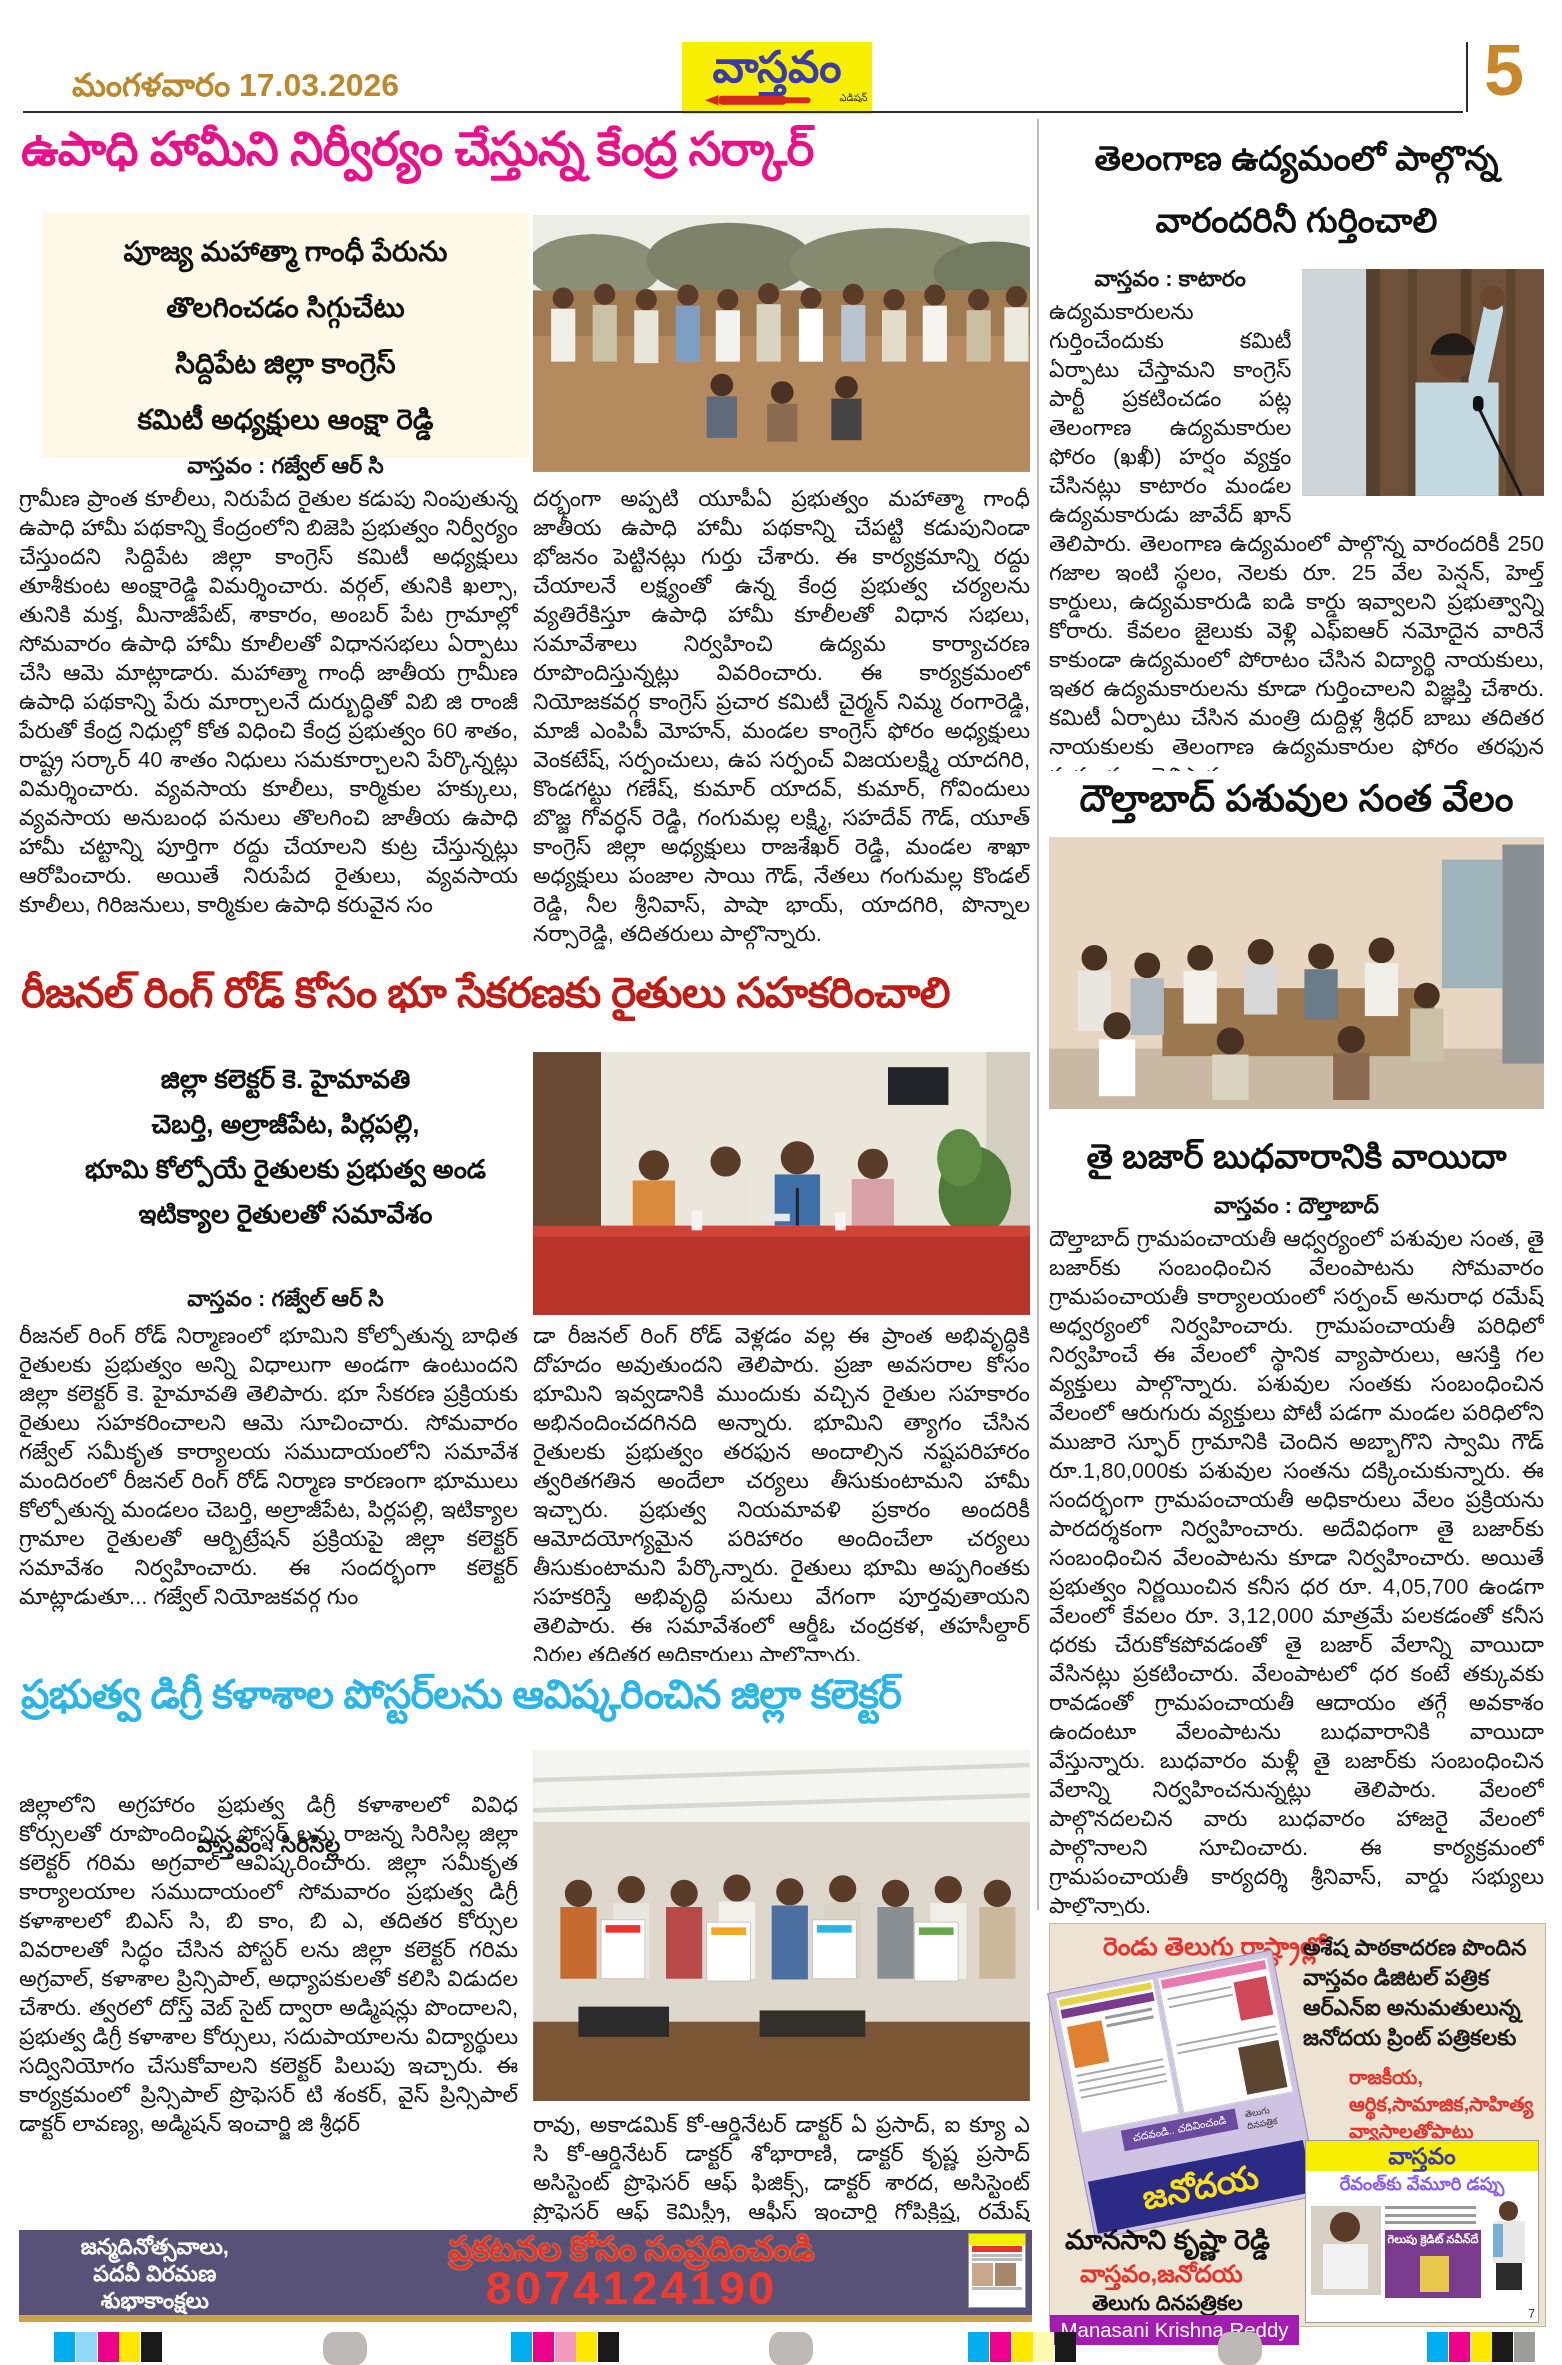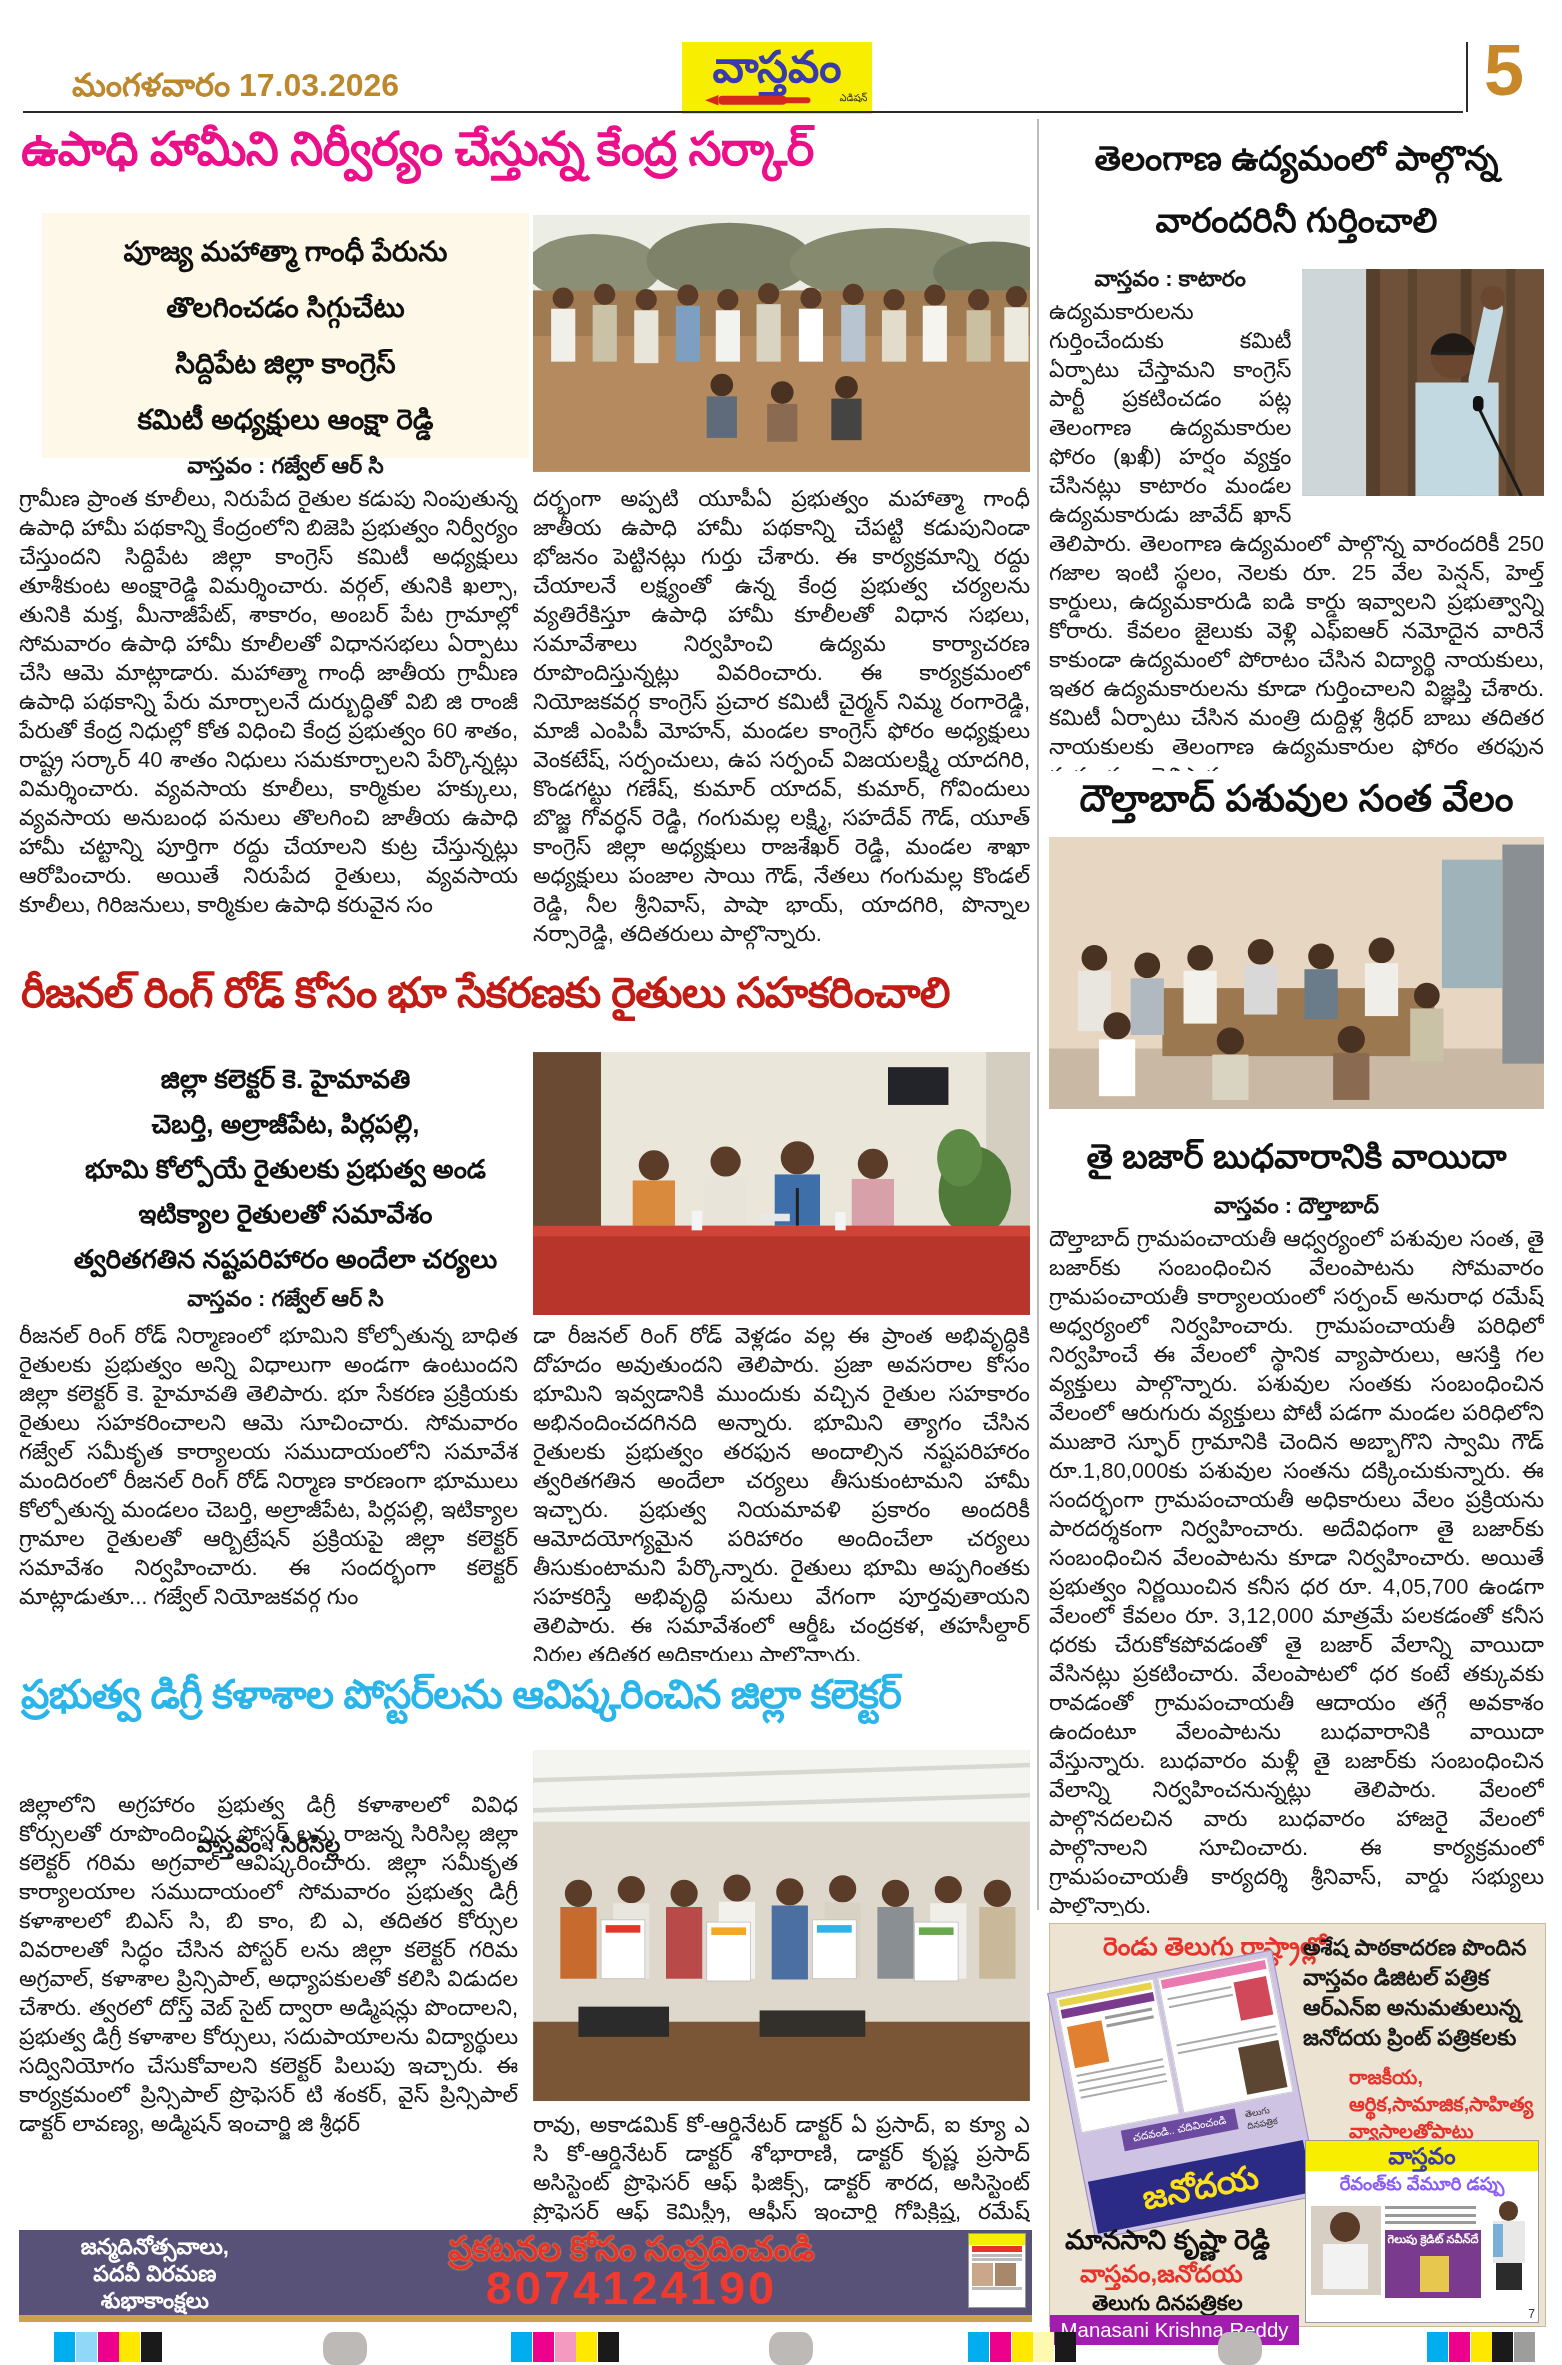--- a/index.html
+++ b/index.html
@@ -108,21 +108,20 @@
 <div class="abs body-text just ovh" style="left:19px;top:484px;width:499px;height:467px;">గ్రామీణ ప్రాంత కూలీలు, నిరుపేద రైతుల కడుపు నింపుతున్న ఉపాధి హామీ పథకాన్ని కేంద్రంలోని బిజెపి ప్రభుత్వం నిర్వీర్యం చేస్తుందని సిద్దిపేట జిల్లా కాంగ్రెస్ కమిటీ అధ్యక్షులు తూశీకుంట అంక్షారెడ్డి విమర్శించారు. వర్గల్, తునికి ఖల్సా, తునికి మక్త, మీనాజీపేట్, శాకారం, అంబర్ పేట గ్రామాల్లో సోమవారం ఉపాధి హామీ కూలీలతో విధానసభలు ఏర్పాటు చేసి ఆమె మాట్లాడారు. మహాత్మా గాంధీ జాతీయ గ్రామీణ ఉపాధి పథకాన్ని పేరు మార్చాలనే దుర్బుద్ధితో విబి జి రాంజీ పేరుతో కేంద్ర నిధుల్లో కోత విధించి కేంద్ర ప్రభుత్వం 60 శాతం, రాష్ట్ర సర్కార్ 40 శాతం నిధులు సమకూర్చాలని పేర్కొన్నట్లు విమర్శించారు. వ్యవసాయ కూలీలు, కార్మికుల హక్కులు, వ్యవసాయ అనుబంధ పనులు తొలగించి జాతీయ ఉపాధి హామీ చట్టాన్ని పూర్తిగా రద్దు చేయాలని కుట్ర చేస్తున్నట్లు ఆరోపించారు. అయితే నిరుపేద రైతులు, వ్యవసాయ కూలీలు, గిరిజనులు, కార్మికుల ఉపాధి కరువైన సం</div>
 <div class="abs body-text just ovh" style="left:533px;top:484px;width:497px;height:467px;">దర్భంగా అప్పటి యూపీఏ ప్రభుత్వం మహాత్మా గాంధీ జాతీయ ఉపాధి హామీ పథకాన్ని చేపట్టి కడుపునిండా భోజనం పెట్టినట్లు గుర్తు చేశారు. ఈ కార్యక్రమాన్ని రద్దు చేయాలనే లక్ష్యంతో ఉన్న కేంద్ర ప్రభుత్వ చర్యలను వ్యతిరేకిస్తూ ఉపాధి హామీ కూలీలతో విధాన సభలు, సమావేశాలు నిర్వహించి ఉద్యమ కార్యాచరణ రూపొందిస్తున్నట్లు వివరించారు. ఈ కార్యక్రమంలో నియోజకవర్గ కాంగ్రెస్ ప్రచార కమిటీ చైర్మన్ నిమ్మ రంగారెడ్డి, మాజీ ఎంపిపీ మోహన్, మండల కాంగ్రెస్ ఫోరం అధ్యక్షులు వెంకటేష్, సర్పంచులు, ఉప సర్పంచ్ విజయలక్ష్మి యాదగిరి, కొండగట్టు గణేష్, కుమార్ యాదవ్, కుమార్, గోవిందులు బొజ్జ గోవర్ధన్ రెడ్డి, గంగుమల్ల లక్ష్మి, సహదేవ్ గౌడ్, యూత్ కాంగ్రెస్ జిల్లా అధ్యక్షులు రాజశేఖర్ రెడ్డి, మండల శాఖా అధ్యక్షులు పంజాల సాయి గౌడ్, నేతలు గంగుమల్ల కొండల్ రెడ్డి, నీల శ్రీనివాస్, పాషా భాయ్, యాదగిరి, పొన్నాల నర్సారెడ్డి, తదితరులు పాల్గొన్నారు.</div>
 
 <div class="abs hl-red ovh" style="left:21px;top:969px;width:1013px;height:68px;white-space:nowrap;">రీజనల్ రింగ్ రోడ్ కోసం భూ సేకరణకు రైతులు సహకరించాలి</div>
 
 <div class="abs" style="left:42px;top:1057px;width:487px;height:227px;">
   <div class="subhead ctr" style="font-size:26px;line-height:45px;">జిల్లా కలెక్టర్ కె. హైమావతి</div>
   <div class="subhead ctr" style="font-size:26px;line-height:45px;">చెబర్తి, అల్రాజీపేట, పిర్లపల్లి,</div>
   <div class="subhead ctr" style="font-size:26px;line-height:45px;">భూమి కోల్పోయే రైతులకు ప్రభుత్వ అండ</div>
   <div class="subhead ctr" style="font-size:26px;line-height:45px;">ఇటిక్యాల రైతులతో సమావేశం</div>
-  <div class="subhead ctr" style="font-size:26px;line-height:45px;">త్వరితగతిన నష్టపరిహారం అందేలా చర్యలు</div>
 </div>
 <div class="abs dateline" style="left:42px;top:1286px;width:487px;">వాస్తవం : గజ్వేల్ ఆర్ సి</div>
 
 <div class="abs photo-frame" style="left:533px;top:1052px;width:497px;height:263px;">
   <svg width="497" height="263" viewBox="0 0 658 348">
     <rect width="658" height="348" fill="#eae6da"></rect>
     <rect x="0" width="90" height="348" fill="#6b4a33"></rect>
     <rect x="470" y="20" width="80" height="50" fill="#23242a"></rect>
     <rect x="600" y="0" width="58" height="348" fill="#d4cec0"></rect>
     <ellipse cx="585" cy="185" rx="48" ry="60" fill="#4f7a3a"></ellipse>

